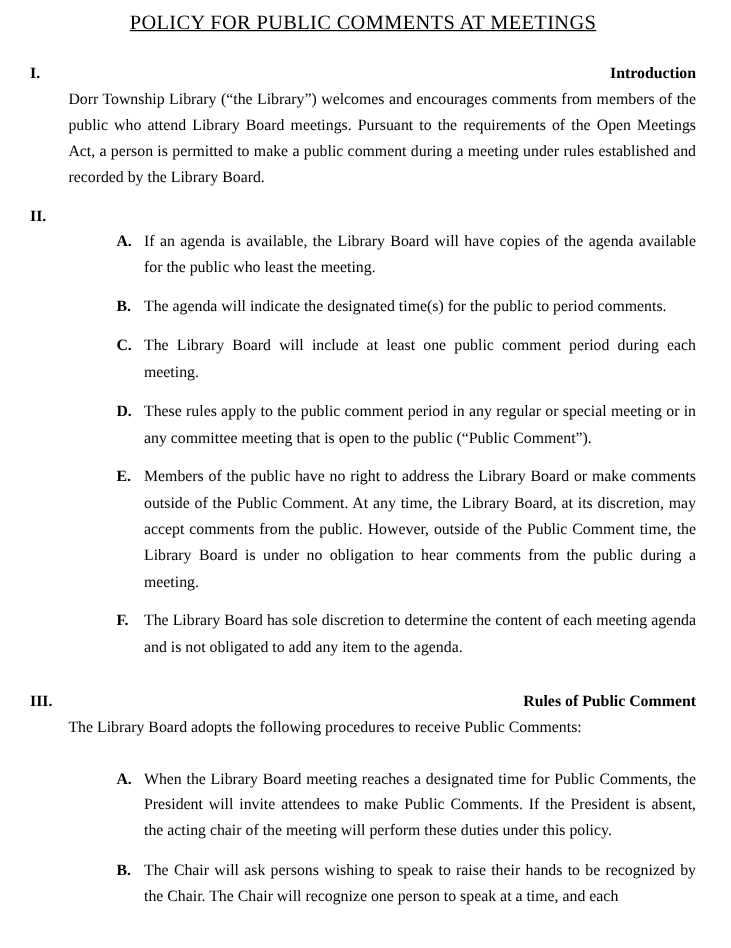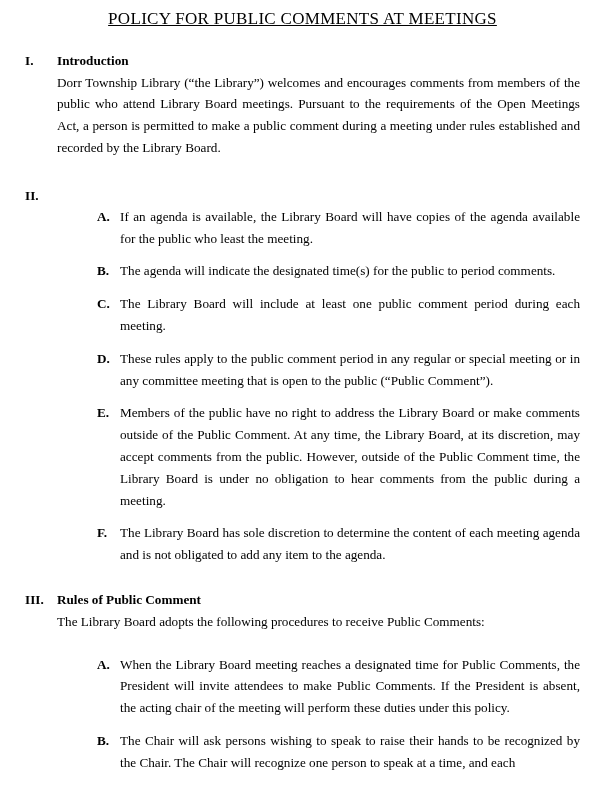--- a/index.html
+++ b/index.html
@@ -29,24 +29,24 @@
     text-decoration: underline;
     line-height: 21.8px;
     white-space: nowrap;
   }
   .sec {
     display: grid;
     grid-template-columns: 32px 1fr;
     align-items: start;
   }
   .sec-1 { margin-top: 20px; }
-  .sec-2 { margin-top: 26px; }
+  .sec-2 { margin-top: 10px; }
   .sec-3 { margin-top: 23px; }
   .sec-numeral { font-weight: bold; }
-  .sec-heading { font-weight: bold; }
+  .sec-heading { font-weight: bold; text-align: right; }
   .sec-body {
     margin: 0;
     text-align: justify;
   }
   .items { margin-top: 21px; }
   .item {
     display: grid;
     grid-template-columns: 23px 1fr;
     margin-left: 40px;
     align-items: start;

